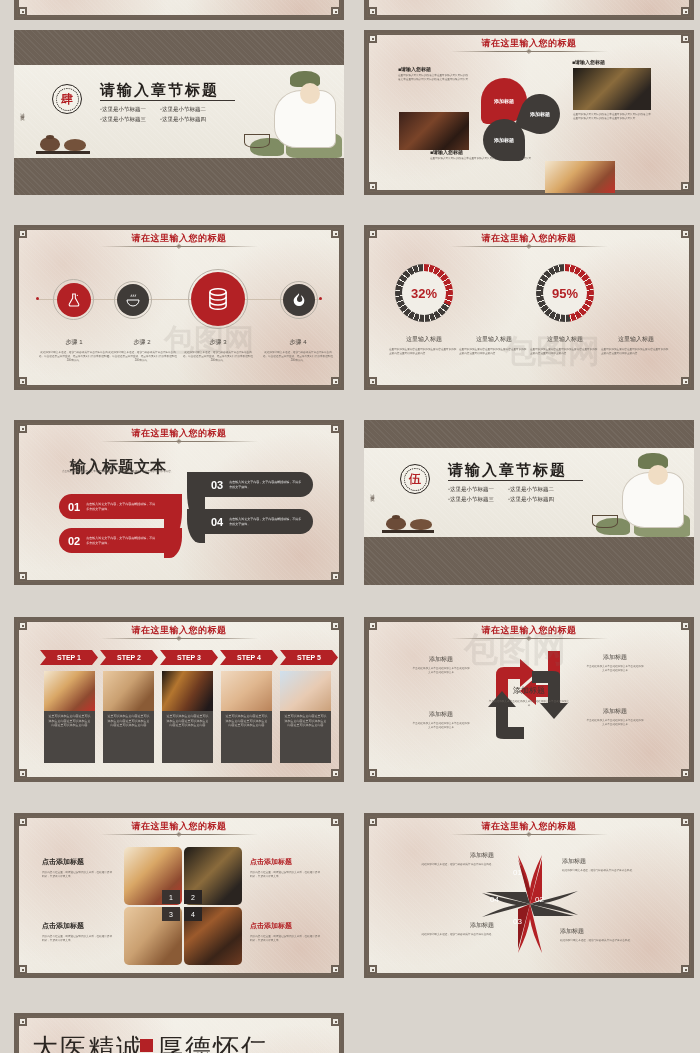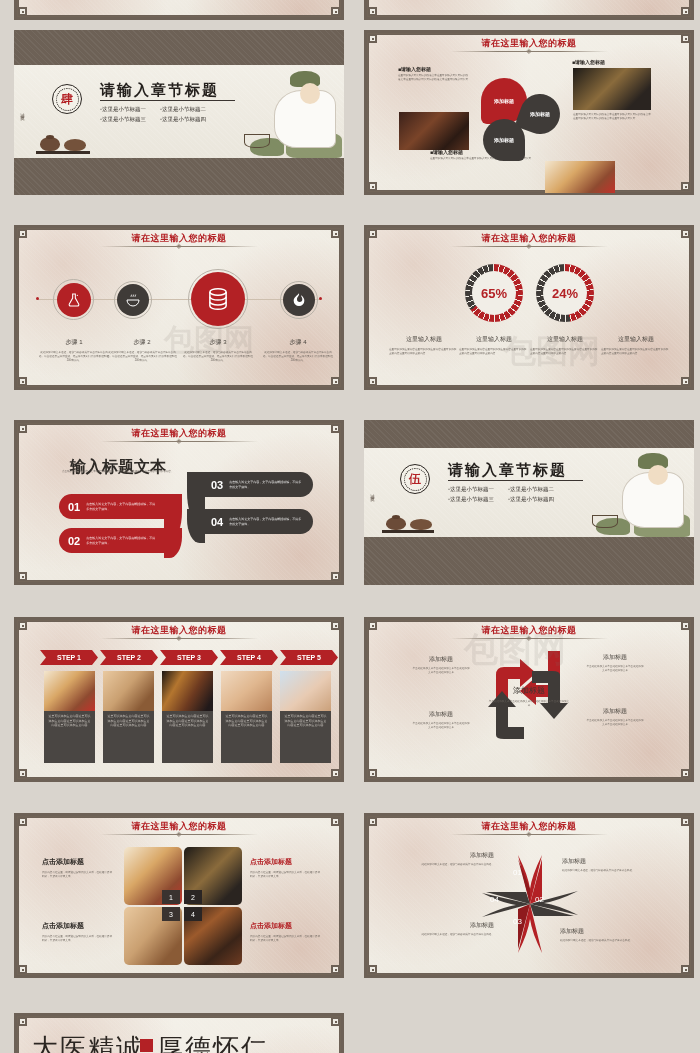--- a/index.html
+++ b/index.html
@@ -320,39 +320,39 @@
     <div class="frame"></div>
     <div class="inner-line"></div>
     <div class="corn tl"></div>
     <div class="corn tr"></div>
     <div class="corn bl"></div>
     <div class="corn br"></div>
 
     <div class="s-title">请在这里输入您的标题</div>
     <div class="s-rule"></div>
 
+    <div class="donut" style="left:31px;top:39px;width:58px;height:58px;background:conic-gradient(#b32125 0% 32%, #3f3b38 32% 100%);">
+      <div class="ticks"></div>
+      <div class="hole" style="inset:7px;"></div>
+      <div class="val" style="font-size:13px;">32%</div>
+    </div>
     <div style="position:absolute;left:25px;top:110px;width:70px;">
       <div style="font-size:6px;color:#4a453f;text-align:center;">这里输入标题</div>
       <div class="tiny2" style="margin-top:4px;">这里可以添加主要内容这里可以添加主要内容这里可以添加主要内容这里可以添加主要内容</div>
     </div>
 
-    <div class="donut" style="left:101px;top:39px;width:58px;height:58px;background:conic-gradient(#b32125 0% 65%, #3f3b38 65% 100%);">
-      <div class="ticks"></div>
-      <div class="hole" style="inset:7px;"></div>
-      <div class="val" style="font-size:13px;">65%</div>
-    </div>
     <div style="position:absolute;left:95px;top:110px;width:70px;">
       <div style="font-size:6px;color:#4a453f;text-align:center;">这里输入标题</div>
       <div class="tiny2" style="margin-top:4px;">这里可以添加主要内容这里可以添加主要内容这里可以添加主要内容这里可以添加主要内容</div>
     </div>
 
     <div class="donut" style="left:172px;top:39px;width:58px;height:58px;background:conic-gradient(#b32125 0% 47%, #3f3b38 47% 100%);">
       <div class="ticks"></div>
       <div class="hole" style="inset:7px;"></div>
-      <div class="val" style="font-size:13px;">24%</div>
+      <div class="val" style="font-size:13px;">95%</div>
     </div>
     <div style="position:absolute;left:166px;top:110px;width:70px;">
       <div style="font-size:6px;color:#4a453f;text-align:center;">这里输入标题</div>
       <div class="tiny2" style="margin-top:4px;">这里可以添加主要内容这里可以添加主要内容这里可以添加主要内容这里可以添加主要内容</div>
     </div>
 
     <div style="position:absolute;left:237px;top:110px;width:70px;">
       <div style="font-size:6px;color:#4a453f;text-align:center;">这里输入标题</div>
       <div class="tiny2" style="margin-top:4px;">这里可以添加主要内容这里可以添加主要内容这里可以添加主要内容这里可以添加主要内容</div>
     </div>

